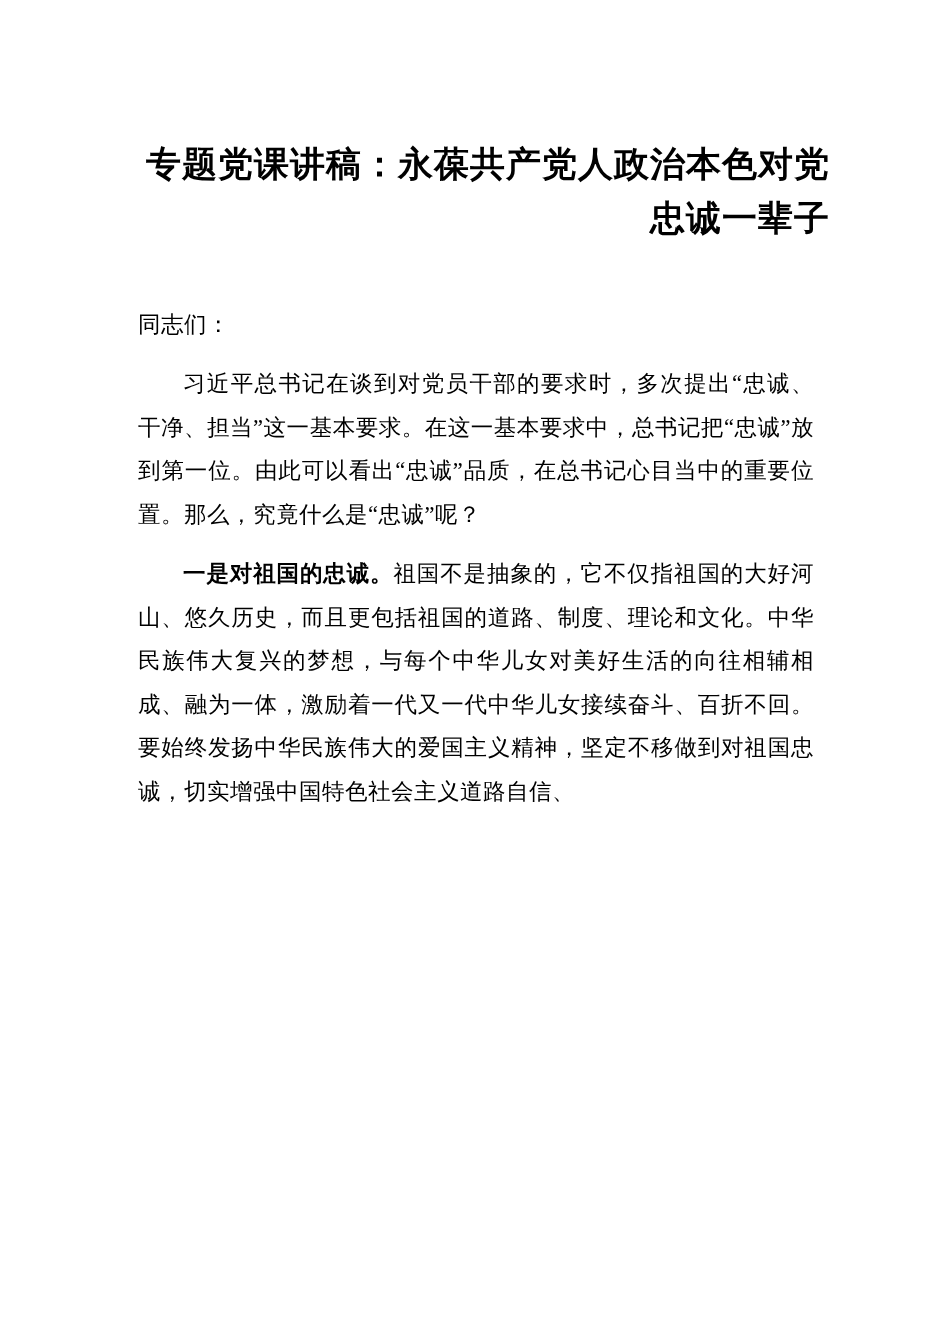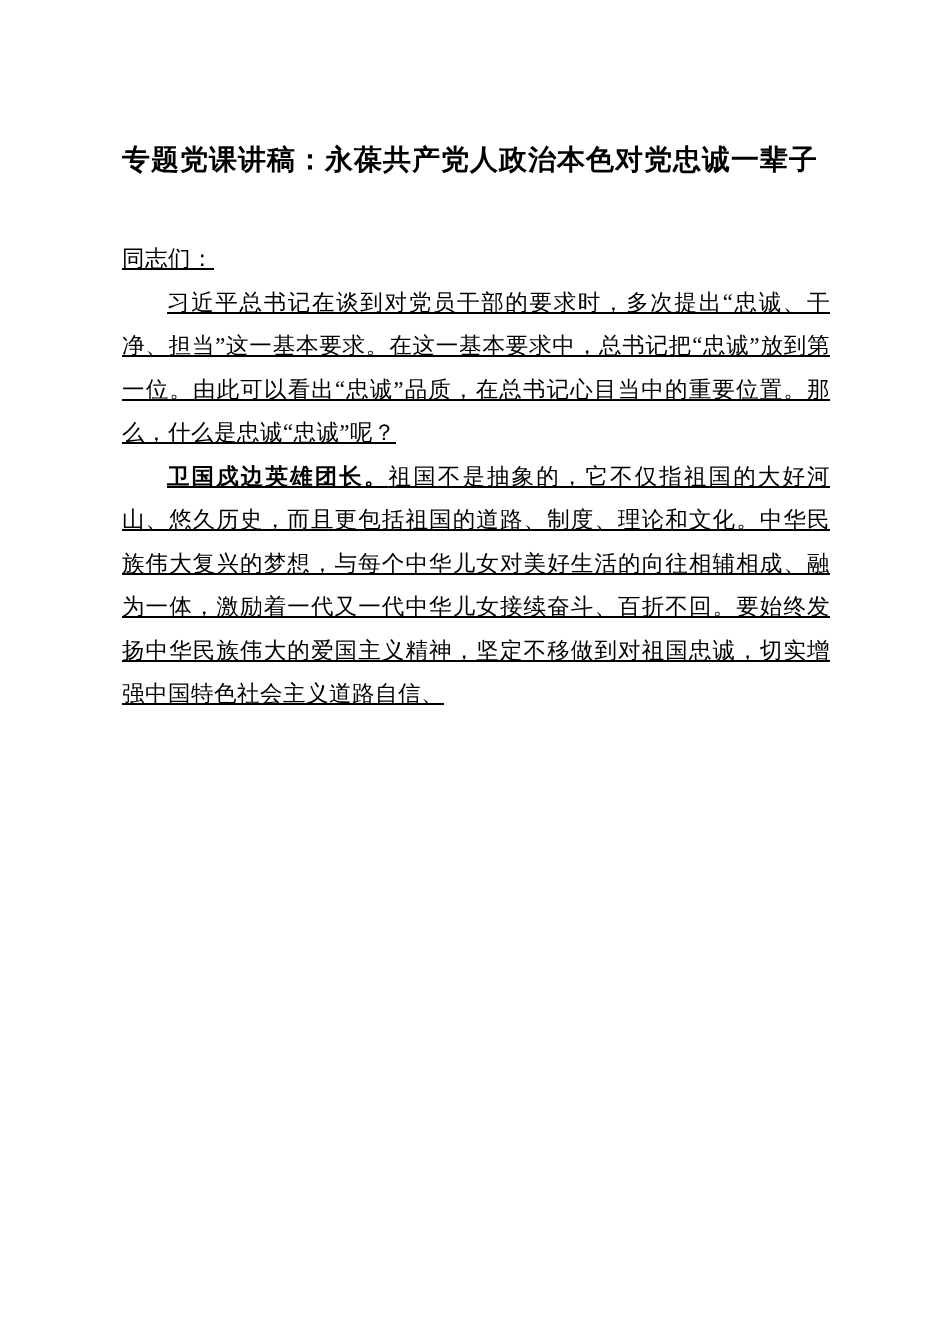--- a/index.html
+++ b/index.html
@@ -13,45 +13,44 @@
     position: relative;
     width: 950px;
     height: 1344px;
     margin: 0 auto;
     background: #ffffff;
     box-sizing: border-box;
     padding: 138px 120px 0 122px;
     overflow: hidden;
   }
   .doc-title {
-    font-size: 28px;
+    font-size: 35px;
     font-weight: bold;
-    text-align: left;
+    text-align: right;
     line-height: 1.55;
     margin: 0 0 56px 0;
     letter-spacing: 1px;
   }
   .doc-body p.para {
-    margin: 0;
+    margin: 16px;
     font-size: 22.5px;
     line-height: 43.5px;
     text-align: justify;
     letter-spacing: 0.5px;
-    text-decoration: underline;
   }
   .doc-body p.para.indent {
     text-indent: 2em;
   }
   .doc-body span.bold {
     font-weight: bold;
   }
 </style>
 </head>
 <body>
 
 <div class="page">
   <h1 class="doc-title">专题党课讲稿：永葆共产党人政治本色对党忠诚一辈子</h1>
   <div class="doc-body">
       <p class="para"><span>同志们：</span></p>
-      <p class="para indent"><span>习近平总书记在谈到对党员干部的要求时，多次提出“忠诚、干净、担当”这一基本要求。在这一基本要求中，总书记把“忠诚”放到第一位。由此可以看出“忠诚”品质，在总书记心目当中的重要位置。那么，什么是忠诚“忠诚”呢？</span></p>
-      <p class="para indent"><span class="bold">卫国戍边英雄团长。</span><span>祖国不是抽象的，它不仅指祖国的大好河山、悠久历史，而且更包括祖国的道路、制度、理论和文化。中华民族伟大复兴的梦想，与每个中华儿女对美好生活的向往相辅相成、融为一体，激励着一代又一代中华儿女接续奋斗、百折不回。要始终发扬中华民族伟大的爱国主义精神，坚定不移做到对祖国忠诚，切实增强中国特色社会主义道路自信、</span></p>
+      <p class="para indent"><span>习近平总书记在谈到对党员干部的要求时，多次提出“忠诚、干净、担当”这一基本要求。在这一基本要求中，总书记把“忠诚”放到第一位。由此可以看出“忠诚”品质，在总书记心目当中的重要位置。那么，究竟什么是“忠诚”呢？</span></p>
+      <p class="para indent"><span class="bold">一是对祖国的忠诚。</span><span>祖国不是抽象的，它不仅指祖国的大好河山、悠久历史，而且更包括祖国的道路、制度、理论和文化。中华民族伟大复兴的梦想，与每个中华儿女对美好生活的向往相辅相成、融为一体，激励着一代又一代中华儿女接续奋斗、百折不回。要始终发扬中华民族伟大的爱国主义精神，坚定不移做到对祖国忠诚，切实增强中国特色社会主义道路自信、</span></p>
     </div>
 </div>
 
 </body></html>

